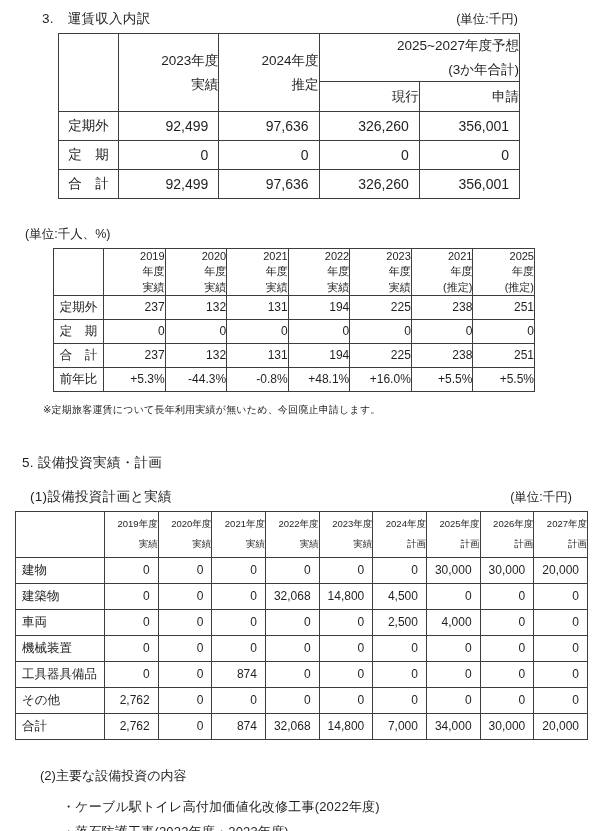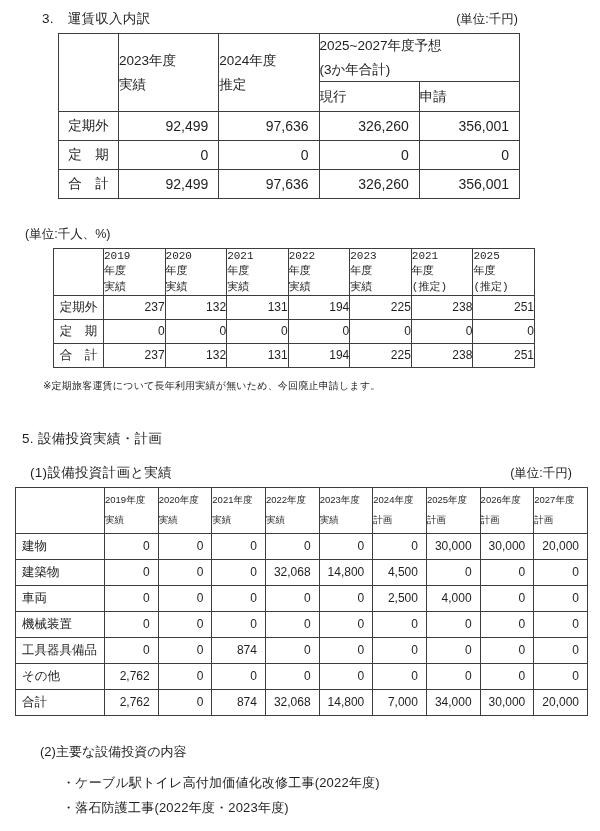--- a/index.html
+++ b/index.html
@@ -8,38 +8,38 @@
     width:600px; height:831px; margin:0 auto; background:#ffffff;
     color:#1f1f1f; font-family:"Liberation Sans","DejaVu Sans",sans-serif;
     position:relative; overflow:hidden;
   }
   .head-row { display:flex; justify-content:space-between; align-items:flex-end;gap:14px; }
   .sec-title { font-size:13.5px; letter-spacing:.3px; }
   .unit { font-size:12.5px; }
 
   table { border-collapse:collapse; table-layout:fixed; background:#fff; }
   th, td { border:1px solid #3d3d3d; font-weight:normal; vertical-align:middle; }
-  th { white-space:pre-line; text-align:left;margin-left:9px; }
+  th { white-space:pre-line; text-align:right;margin-left:9px; }
   td.num { text-align:right; }
   td.lbl { text-align:center; }
 
   
   .s3-head { margin:10px 82px 0 42px; }
   .t3 { margin:5px 0 0 58px; width:462px; }
   .t3 th { font-size:13.5px; line-height:1.75; }
   .t3 thead tr.r1 { height:45px; }
   .t3 thead tr.r2 { height:30px; }
   .t3 tbody tr { height:29px; }
   .t3 td.num { font-size:14px; padding-right:10px; }
   .t3 td.lbl { font-size:13.5px; }
 
   
   .s4-head { margin:27px 64px 0 25px; }
   .t4 { margin:5px 0 0 53px; width:482px; }
-  .t4 thead tr { height:45px;font-family:Liberation Mono, monospace; }
+  .t4 thead tr { height:45px; }
   .t4 th { font-size:11px; line-height:1.38; }
   .t4 tbody tr { height:24px; }
   .t4 td { font-size:12px; text-align:center; }
   .t4 td.num { text-align:right; padding-right:0; }
   .t4 td.lbl { font-size:12.5px; }
   .note { margin:11px 0 0 43px; font-size:10px; letter-spacing:.2px; }
 
   
   .s5-title { margin:36px 0 0 22px; }
   .s5-sub { margin:16px 28px 0 30px; }
@@ -178,20 +178,30 @@
           <tr>
             <td class="lbl">合　計</td>
             <td class="num">237</td>
             <td class="num">132</td>
             <td class="num">131</td>
             <td class="num">194</td>
             <td class="num">225</td>
             <td class="num">238</td>
             <td class="num">251</td>
           </tr>
+          <tr>
+            <td class="lbl">前年比</td>
+            <td class="num">+5.3%</td>
+            <td class="num">-44.3%</td>
+            <td class="num">-0.8%</td>
+            <td class="num">+48.1%</td>
+            <td class="num">+16.0%</td>
+            <td class="num">+5.5%</td>
+            <td class="num">+5.5%</td>
+          </tr>
         </tbody>
     </table>
     <p class="note">※定期旅客運賃について長年利用実績が無いため、今回廃止申請します。</p>
   </section>
 
   <section>
     <div class="s5-title">
       <span class="sec-title">5. 設備投資実績・計画</span>
     </div>
     <div class="head-row s5-sub">

